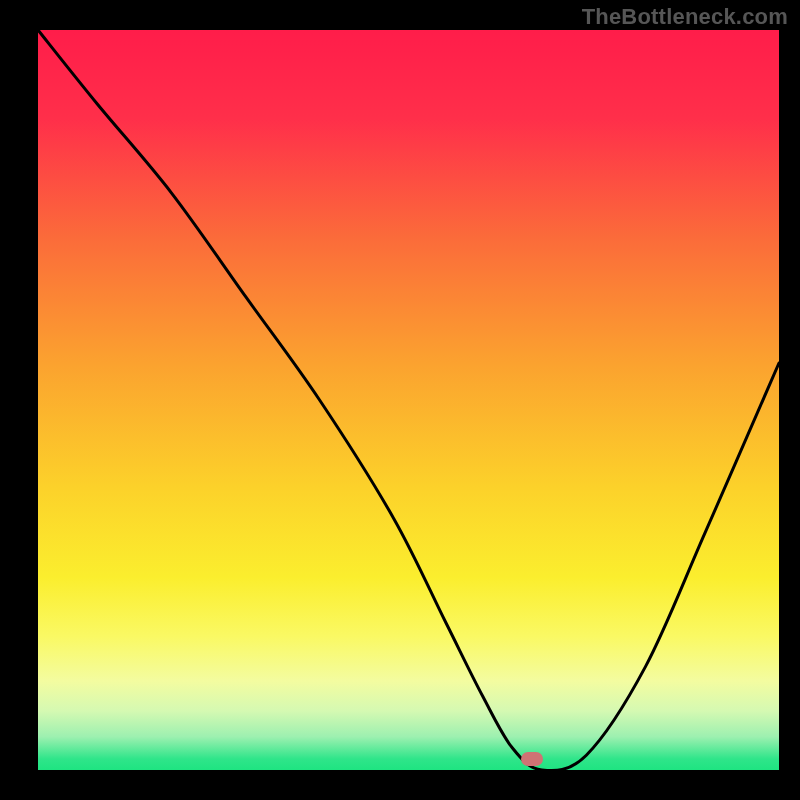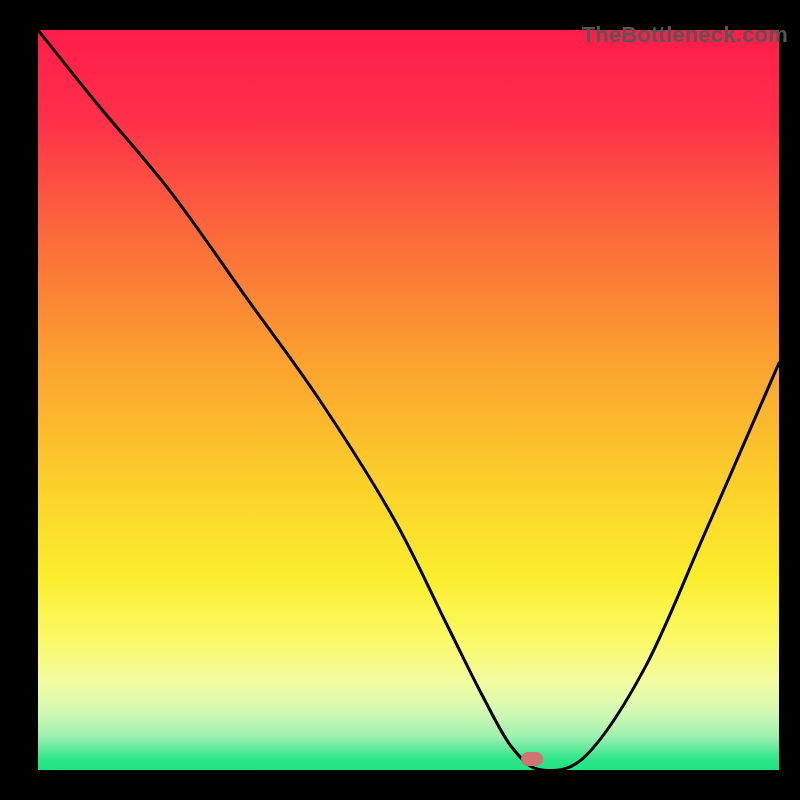--- a/index.html
+++ b/index.html
@@ -19,21 +19,20 @@
   .watermark {
     position: absolute;
     top: 4px;
     right: 12px;
     font-family: Arial, Helvetica, sans-serif;
     font-size: 22px;
     font-weight: 600;
     color: #565656;
     letter-spacing: 0.2px;
     z-index: 5;
-    margin-top: 18px;
   }
   svg.plot {
     position: absolute;
     top: 0;
     left: 0;
   }
   .marker {
     position: absolute;
     width: 22px;
     height: 14px;

